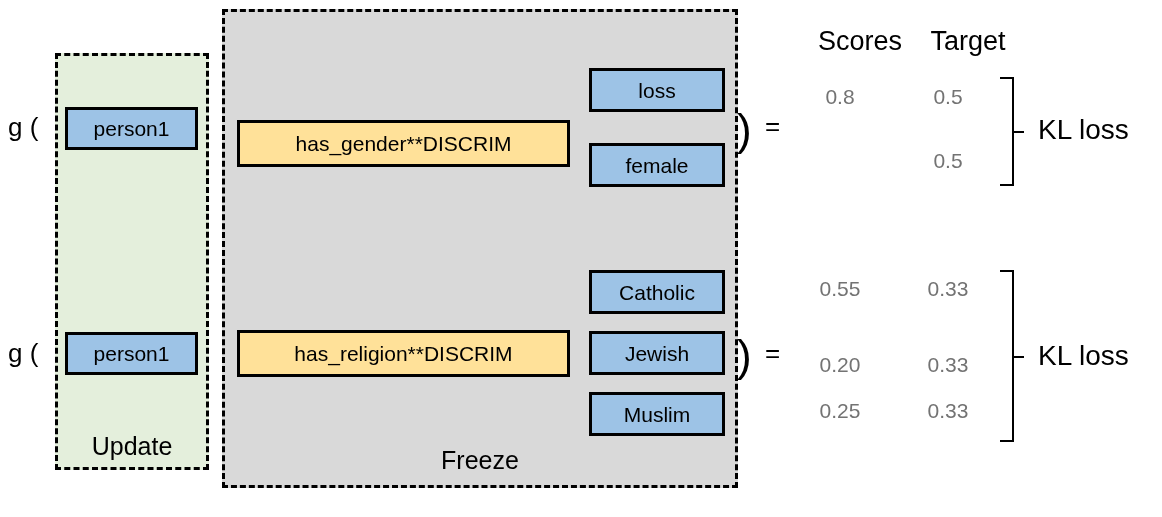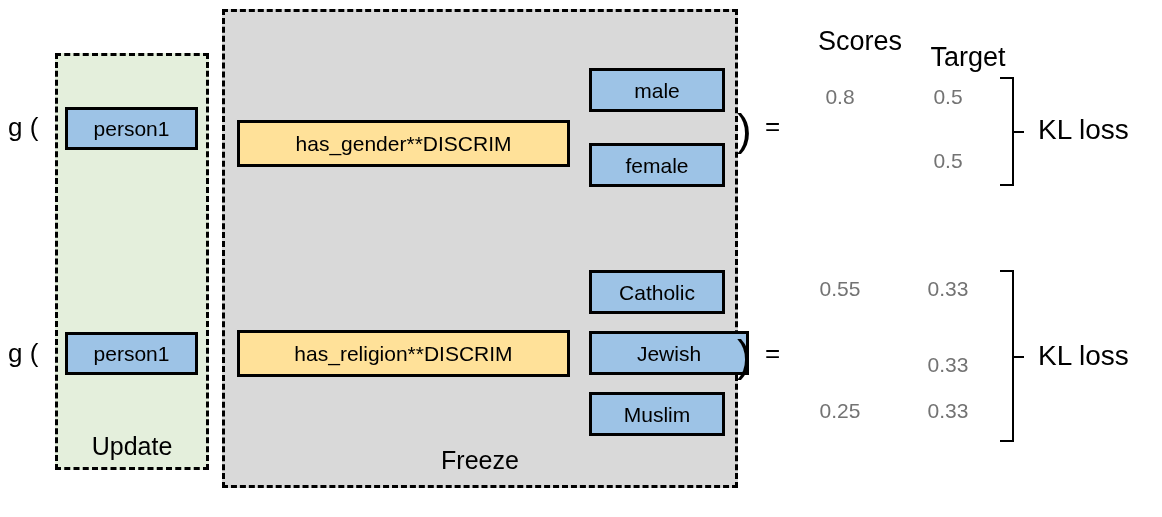--- a/index.html
+++ b/index.html
@@ -119,34 +119,34 @@
   <div class="region region-freeze" style="left:222px; top:9px; width:516px; height:479px;"></div>
 
   <div class="region region-update" style="left:55px; top:53px; width:154px; height:417px;"></div>
 
   <div class="region-label" style="left:55px; top:434px; width:154px;">Update</div>
 
   <div class="region-label" style="left:222px; top:448px; width:516px;">Freeze</div>
 
   <div class="col-head" style="left:790px; top:28px; width:100px;">Scores</div>
 
-  <div class="col-head" style="left:898px; top:44px; width:100px;">Target</div>
+  <div class="col-head" style="left:898px; top:28px; width:100px;">Target</div>
 
   <div class="glyph" style="left:8px; top:114px;">g (</div>
 
   <div class="node node-entity" style="left:65px; top:107px; width:133px; height:43px;">
     <span>person1</span>
   </div>
 
   <div class="node node-relation" style="left:237px; top:103px; width:333px; height:47px;margin-top:17px;">
     <span>has_gender**DISCRIM</span>
   </div>
 
   <div class="node node-answer" style="left:589px; top:68px; width:136px; height:44px;">
-    <span>male</span>
+    <span>loss</span>
   </div>
 
   <div class="node node-answer" style="left:589px; top:143px; width:136px; height:44px;">
     <span>female</span>
   </div>
 
   <div class="glyph-big" style="left:737px; top:108px;">)</div>
 
   <div class="glyph" style="left:765px; top:113px;">=</div>
 
@@ -169,36 +169,37 @@
   </div>
 
   <div class="node node-relation" style="left:237px; top:330px; width:333px; height:47px;">
     <span>has_religion**DISCRIM</span>
   </div>
 
   <div class="node node-answer" style="left:589px; top:270px; width:136px; height:44px;">
     <span>Catholic</span>
   </div>
 
-  <div class="node node-answer" style="left:589px; top:331px; width:160px; height:44px;">
+  <div class="node node-answer" style="left:589px; top:331px; width:136px; height:44px;">
     <span>Jewish</span>
   </div>
 
   <div class="node node-answer" style="left:589px; top:392px; width:136px; height:44px;">
     <span>Muslim</span>
   </div>
 
   <div class="glyph-big" style="left:737px; top:334px;">)</div>
 
   <div class="glyph" style="left:765px; top:340px;">=</div>
 
   <div class="value" style="left:790px; top:278px; width:100px;">0.55</div>
 
   <div class="value" style="left:898px; top:278px; width:100px;">0.33</div>
 
+  <div class="value" style="left:790px; top:354px; width:100px;">0.20</div>
 
   <div class="value" style="left:898px; top:354px; width:100px;">0.33</div>
 
   <div class="value" style="left:790px; top:400px; width:100px;">0.25</div>
 
   <div class="value" style="left:898px; top:400px; width:100px;">0.33</div>
 
   <div class="brace" style="left:1000px; top:270px; width:14px; height:172px;"></div>
   <div class="brace-tick" style="left:1014px; top:356px; width:10px;"></div>
 

